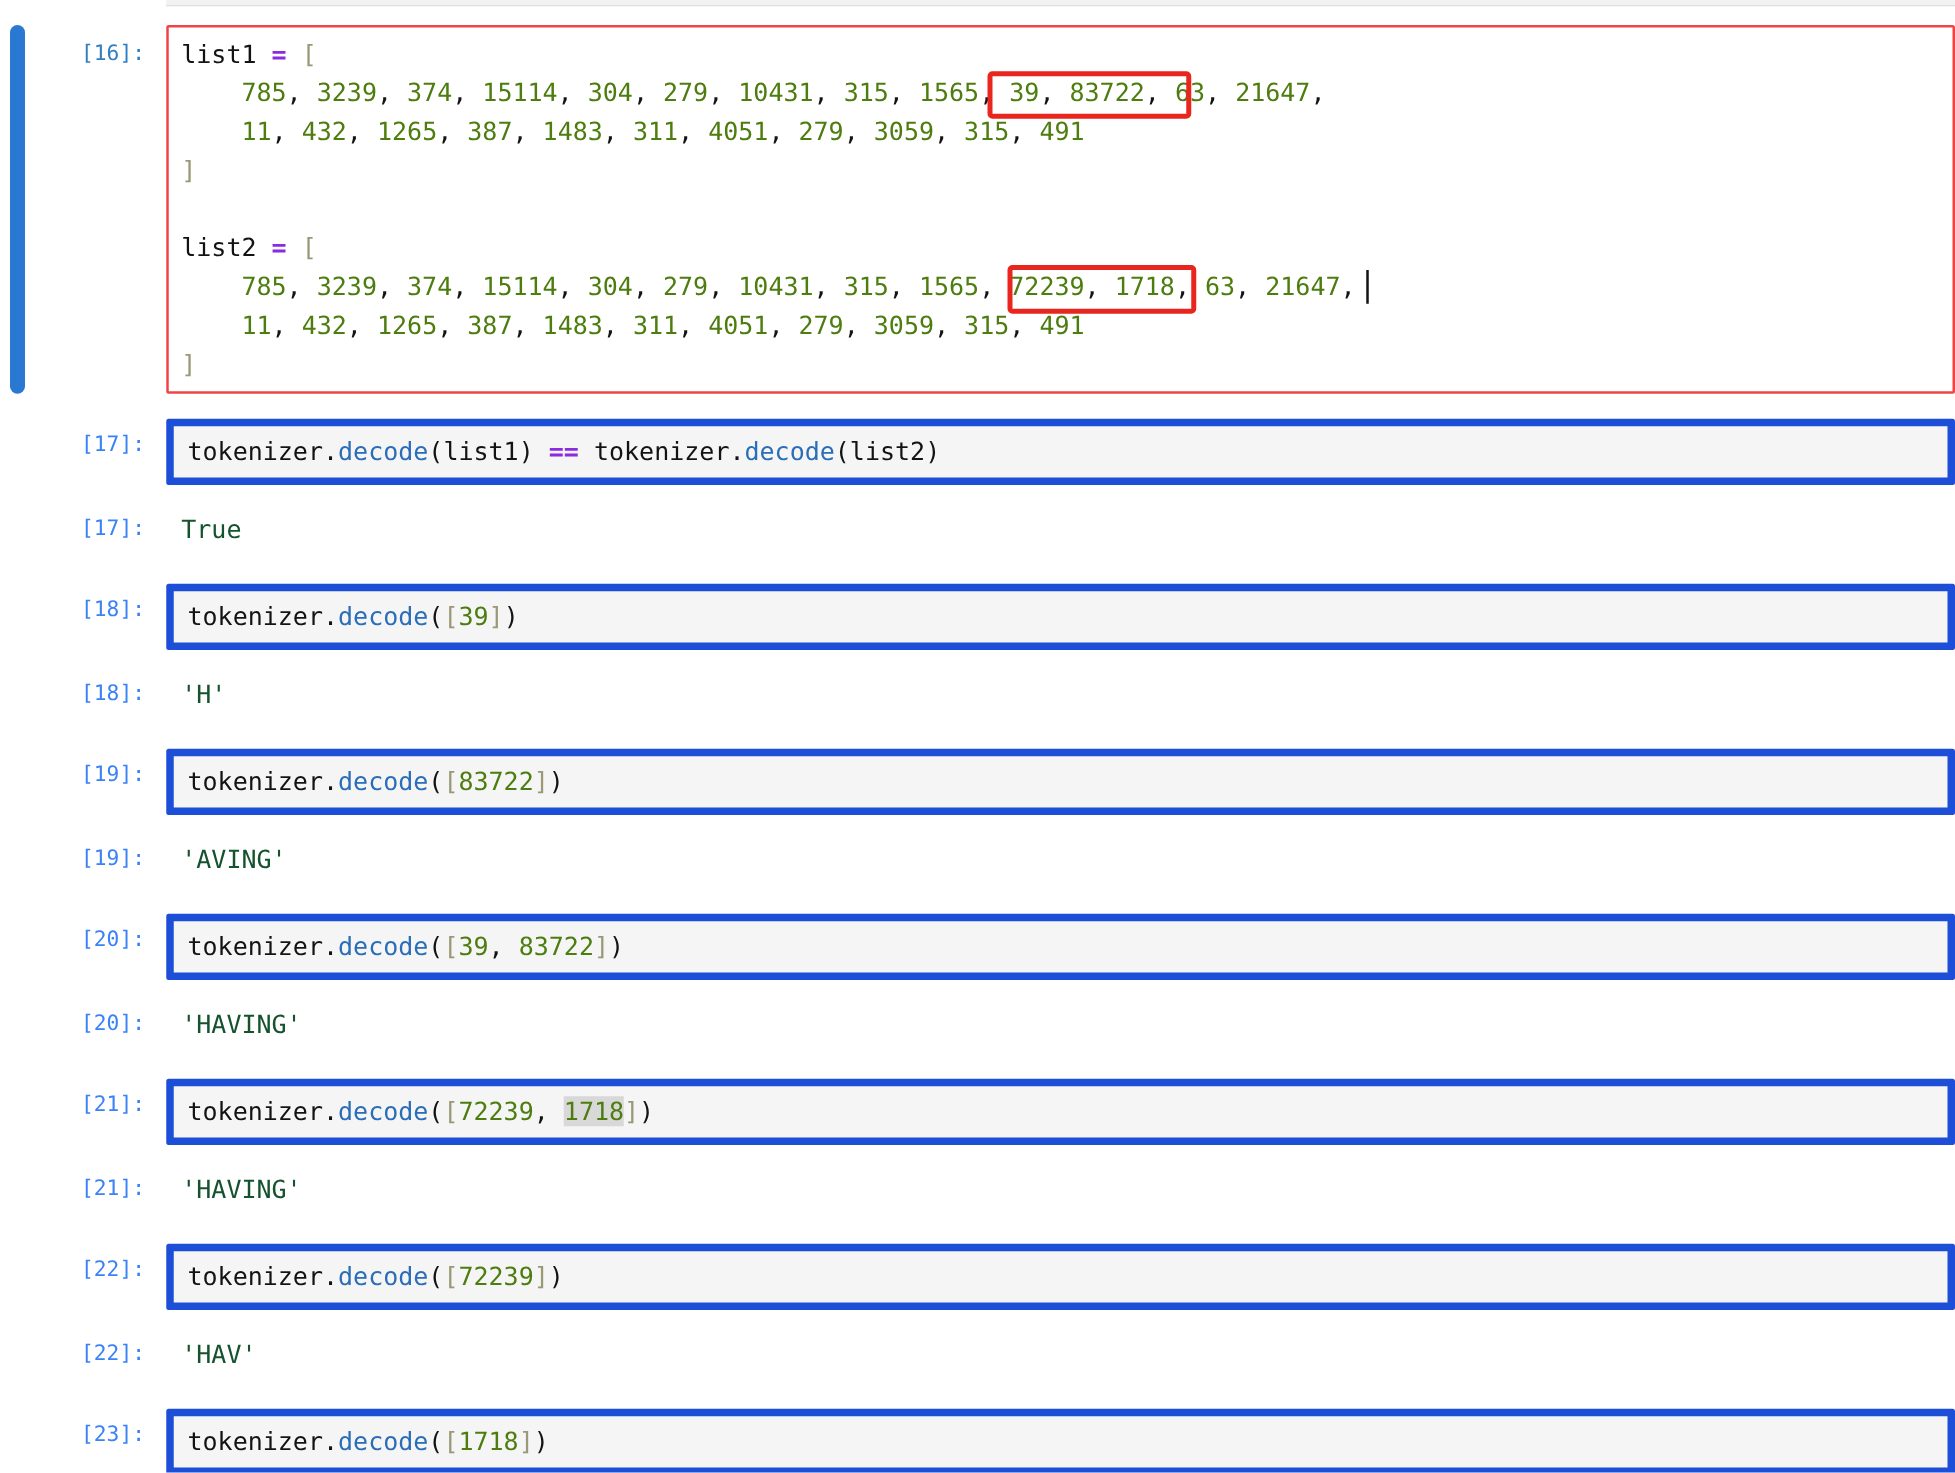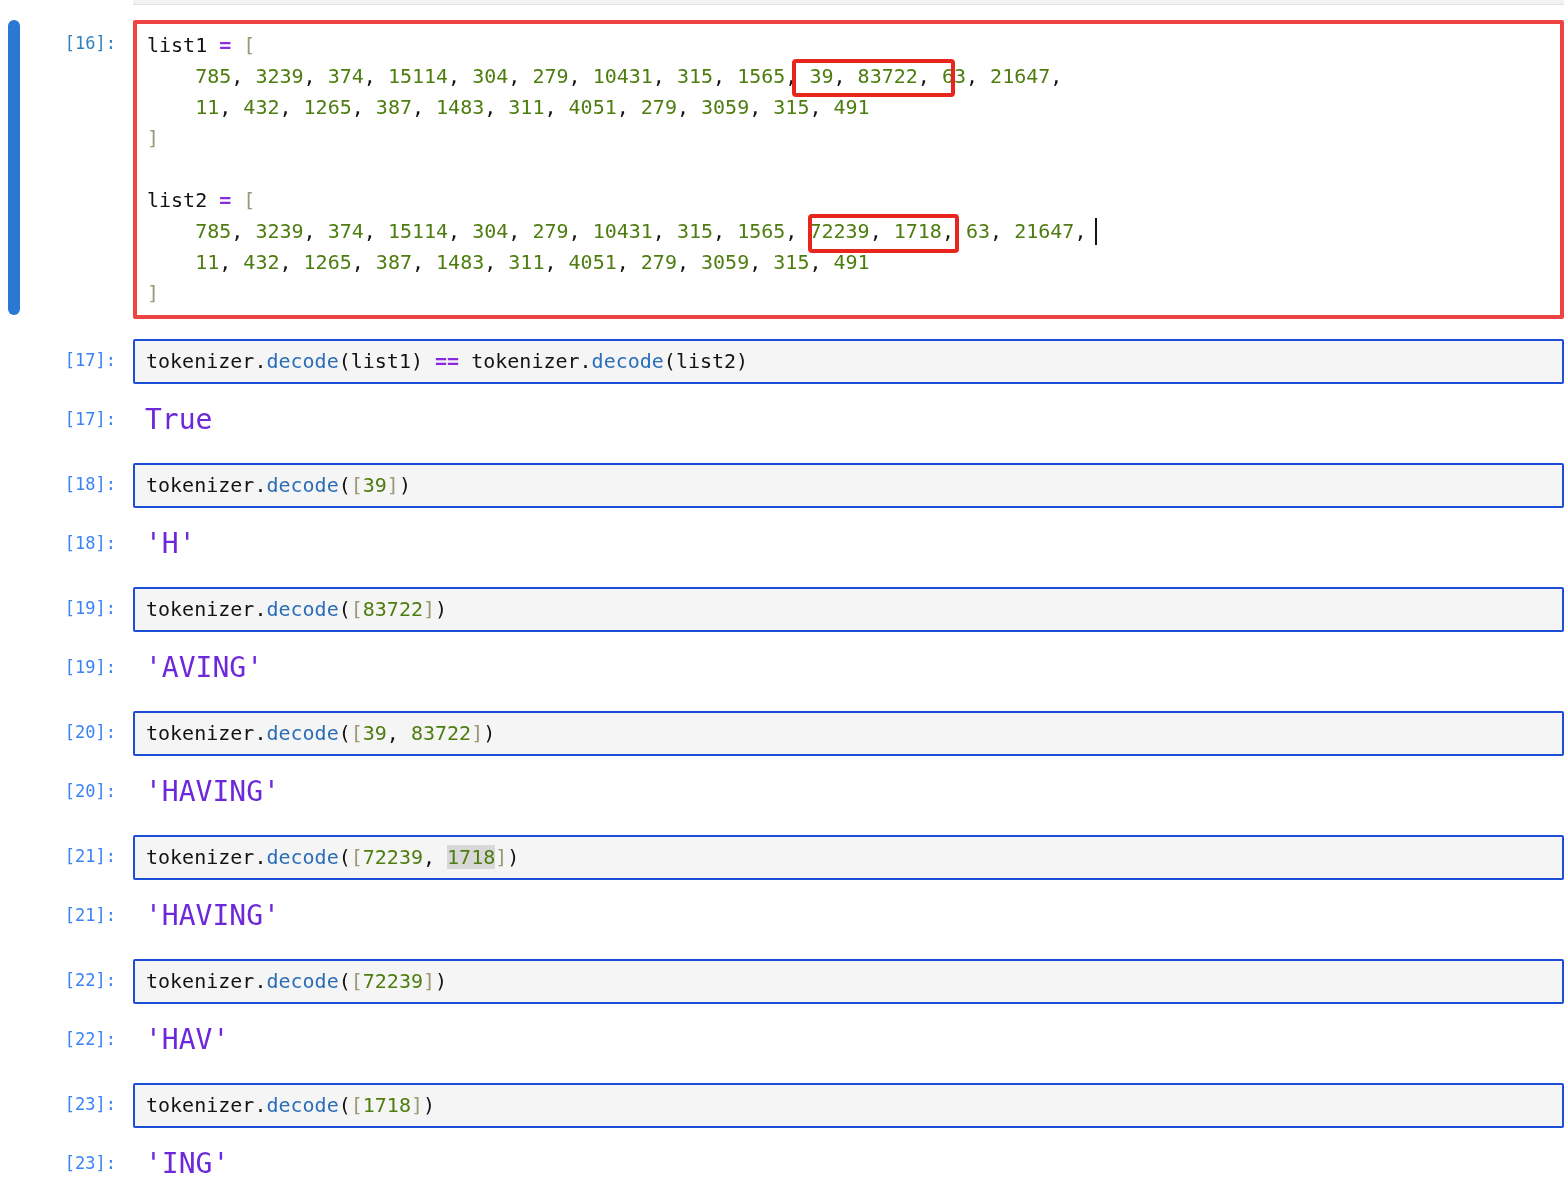--- a/index.html
+++ b/index.html
@@ -15,30 +15,30 @@
   .active-prompt{color:#307fc1;}
   .input-row .gutter{padding-top:6px;}
   .active-row .gutter{padding-top:8px;}
   .output-row .gutter{padding-top:0;}
 
   
   .top-row{margin-bottom:15px;}
   .prev-edge{flex:1 1 auto;height:5px;background:#f2f2f2;border-bottom:1px solid #e0e0e0;box-sizing:border-box;}
 
   
-  .editor{flex:1 1 auto;box-sizing:border-box;background:#f5f5f5;border:2px solid #1d4ed8;
+  .editor{flex:1 1 auto;box-sizing:border-box;background:#f5f5f5;border:6px solid #1d4ed8;
           border-radius:2px;padding:5px 12px 5px 11px;font-size:20px;line-height:31px;
           white-space:pre;overflow:hidden;}
-  .editor-active{background:#ffffff;border:4px solid #ef4444;padding:6px 12px 6px 10px;position:relative;}
+  .editor-active{background:#ffffff;border:2px solid #ef4444;padding:6px 12px 6px 10px;position:relative;}
   .cm-line{height:31px;white-space:pre;}
 
   .input-row{margin-bottom:20px;}
   .input-row.active-row{}
   .output-row{margin-bottom:28px;}
-  .out-text{flex:1 1 auto;font-size:28px;line-height:31px;padding-left:12px;white-space:pre;color:#6d28d9;}
+  .out-text{flex:1 1 auto;font-size:20px;line-height:31px;padding-left:12px;white-space:pre;color:#14532d;}
 
   
   .tk-v{color:#131313;}
   .tk-p{color:#131313;}
   .tk-f{color:#2a6db8;}
   .tk-o{color:#8a2be2;font-weight:bold;}
   .tk-n{color:#4d7c0f;}
   .tk-b{color:#999977;}
   .tk-hl{background:#d8d8d8;}
 

